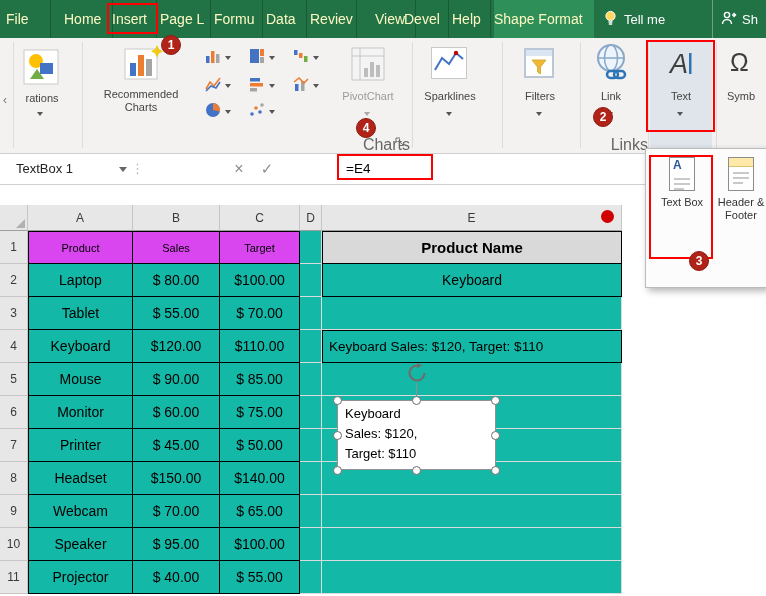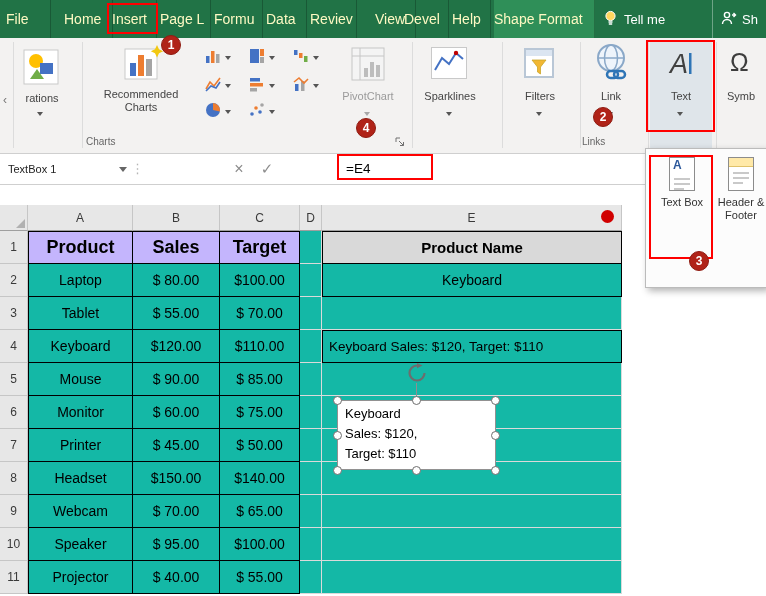--- a/index.html
+++ b/index.html
@@ -14,33 +14,33 @@
   .tab.ctx{background:#2f8f58;}
   .tellme{position:absolute;top:0;height:38px;display:flex;align-items:center;gap:6px;color:#fff;font-size:13px;}
   .share{position:absolute;top:0;height:38px;display:flex;align-items:center;gap:5px;color:#fff;font-size:13px;
          border-left:1px solid rgba(255,255,255,.35);padding-left:8px;}
 
   
   .ribbon{position:absolute;left:0;top:38px;width:766px;height:115px;background:#f3f2f1;border-bottom:1px solid #d3d3d3;}
   .rsep{position:absolute;top:4px;height:106px;width:1px;background:#dcdcdc;}
   .rlabel{position:absolute;font-size:11px;color:#444;text-align:center;line-height:13px;}
   .rlabel.dis{color:#9b9b9b;}
-  .glabel{position:absolute;font-size:10px;color:#666;text-align:left;}
+  .glabel{position:absolute;font-size:16px;color:#666;text-align:right;}
   .chev{position:absolute;width:0;height:0;border-left:3.5px solid transparent;border-right:3.5px solid transparent;border-top:4px solid #555;}
   .chev.dis{border-top-color:#a8a8a8;}
   .minibtn{position:absolute;width:40px;height:24px;display:flex;align-items:center;justify-content:center;gap:4px;}
   .txtbtn{position:absolute;background:#dfe5ea;}
   .omega{font-size:25px;color:#3d3d3d;}
   .scrollL{position:absolute;font-size:12px;color:#777;}
 
   
   .fbar{position:absolute;left:0;top:153px;width:766px;height:30px;background:#fff;
         border-top:1px solid #cfcfcf;border-bottom:1px solid #cfcfcf;}
-  .namebox{position:absolute;left:0;top:0;width:116px;height:30px;line-height:30px;padding-left:8px;
-           font-size:11px;color:#222;box-sizing:border-box;}
+  .namebox{position:absolute;left:0;top:0;width:116px;height:30px;line-height:30px;padding-left:16px;
+           font-size:13px;color:#222;box-sizing:border-box;}
   .nbchev{position:absolute;left:119px;top:13px;border-left:4px solid transparent;border-right:4px solid transparent;border-top:5px solid #666;width:0;height:0;}
   .fdots{position:absolute;left:131px;top:0;line-height:30px;color:#b5b5b5;font-size:13px;}
   .fbtn{position:absolute;top:0;height:30px;line-height:30px;text-align:center;color:#8c8c8c;font-size:15px;}
   .fx{font-family:"DejaVu Serif",serif;color:#5a5a5a;font-size:14px;margin-top:44px;}
   .ftext{position:absolute;left:346px;top:0;line-height:29px;font-size:13.5px;color:#000;}
 
   
   .sheet{position:absolute;left:0;top:205px;width:622px;}
   .colrow{display:flex;height:26px;}
   .ch{box-sizing:border-box;height:26px;background:#e7e7e7;border-right:1px solid #c6c6c6;border-bottom:1px solid #9f9f9f;
@@ -52,21 +52,21 @@
   .rn{box-sizing:border-box;width:28px;height:33px;background:#e7e7e7;border-right:1px solid #c6c6c6;border-bottom:1px solid #c6c6c6;
       display:flex;align-items:center;justify-content:center;font-size:12px;color:#3a3a3a;}
   .cell{box-sizing:border-box;height:33px;display:flex;align-items:center;justify-content:center;
         font-size:14px;color:#000;white-space:pre;background:#14b8a6;}
   .cA{width:105px;border-left:1px solid #000;border-right:1px solid #000;border-bottom:1px solid #000;}
   .cB{width:87px;border-right:1px solid #000;border-bottom:1px solid #000;}
   .cC{width:80px;border-right:1px solid #000;border-bottom:1px solid #000;}
   .cD{width:22px;border-right:1px solid #dadada;border-bottom:1px solid #dadada;}
   .cE{width:300px;border-right:1px solid #dadada;border-bottom:1px solid #dadada;}
   .t{border-top:1px solid #000;}
-  .hdr{background:#c4b5fd;font-weight:bold;font-size:18px;}
+  .hdr{background:#d946ef;font-weight:normal;font-size:11px;}
   .eHdr{background:#d9d9d9;font-weight:bold;font-size:15px;border:1px solid #000;}
   .eBox{border:1px solid #000;border-top:none;}
   .eNote{border:1px solid #000;justify-content:flex-start;padding-left:6px;font-size:13.5px;}
 
   
   .shape{position:absolute;left:337px;top:400px;width:159px;height:70px;background:#fff;
          border:1px solid #919191;z-index:10;padding:3px 0 0 7px;box-sizing:border-box;
          font-size:13px;line-height:20px;color:#000;}
   .handle{position:absolute;width:9px;height:9px;background:#fff;border:1.5px solid #6e6e6e;border-radius:50%;
           box-sizing:border-box;z-index:12;}

